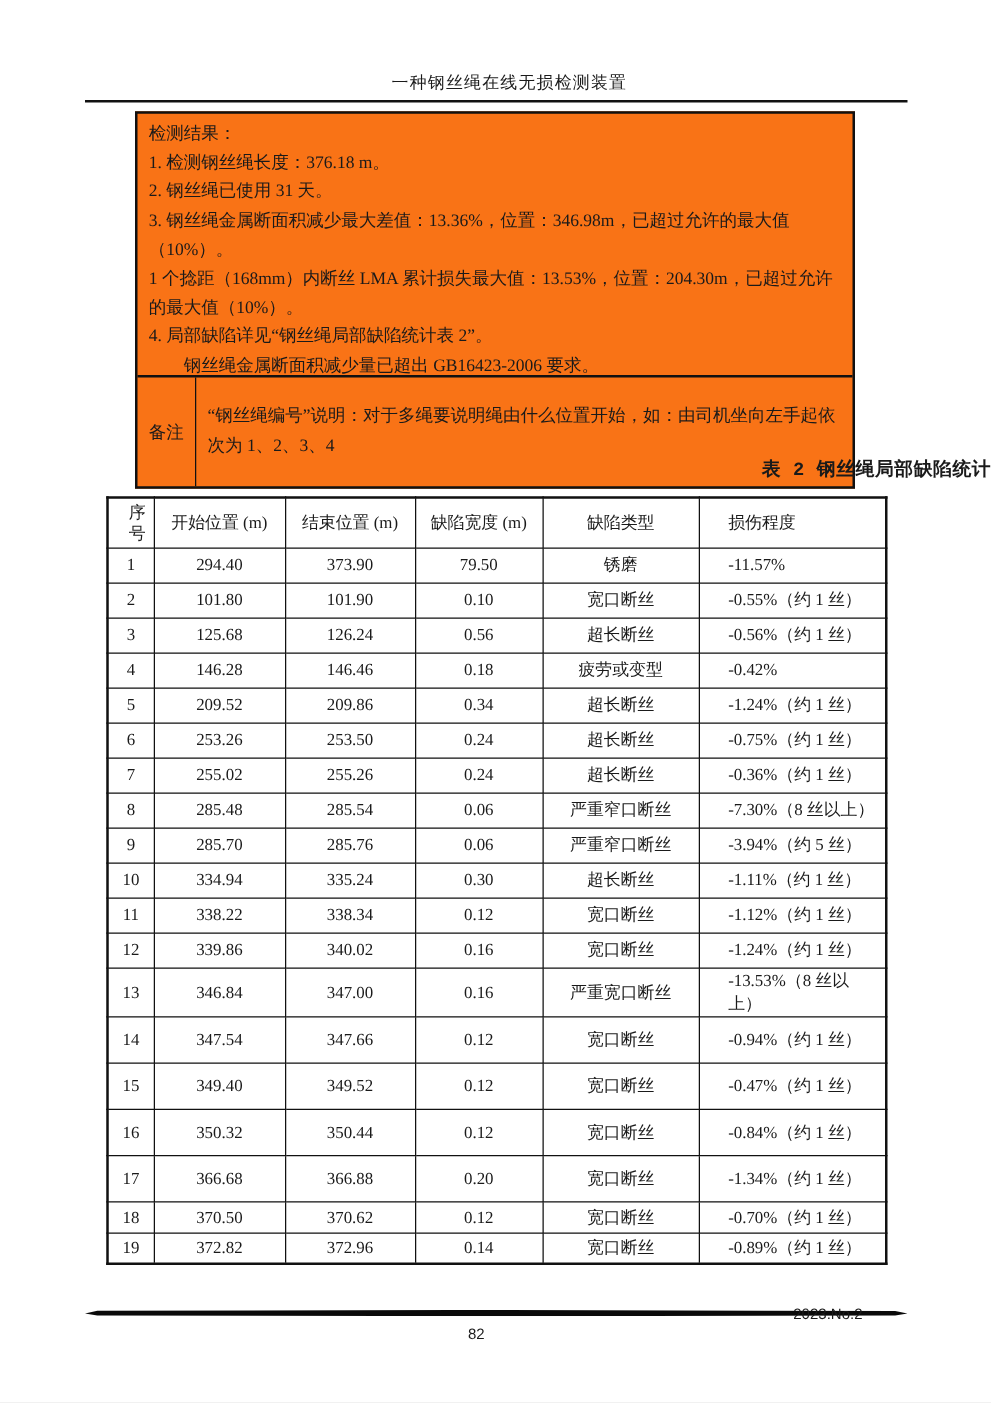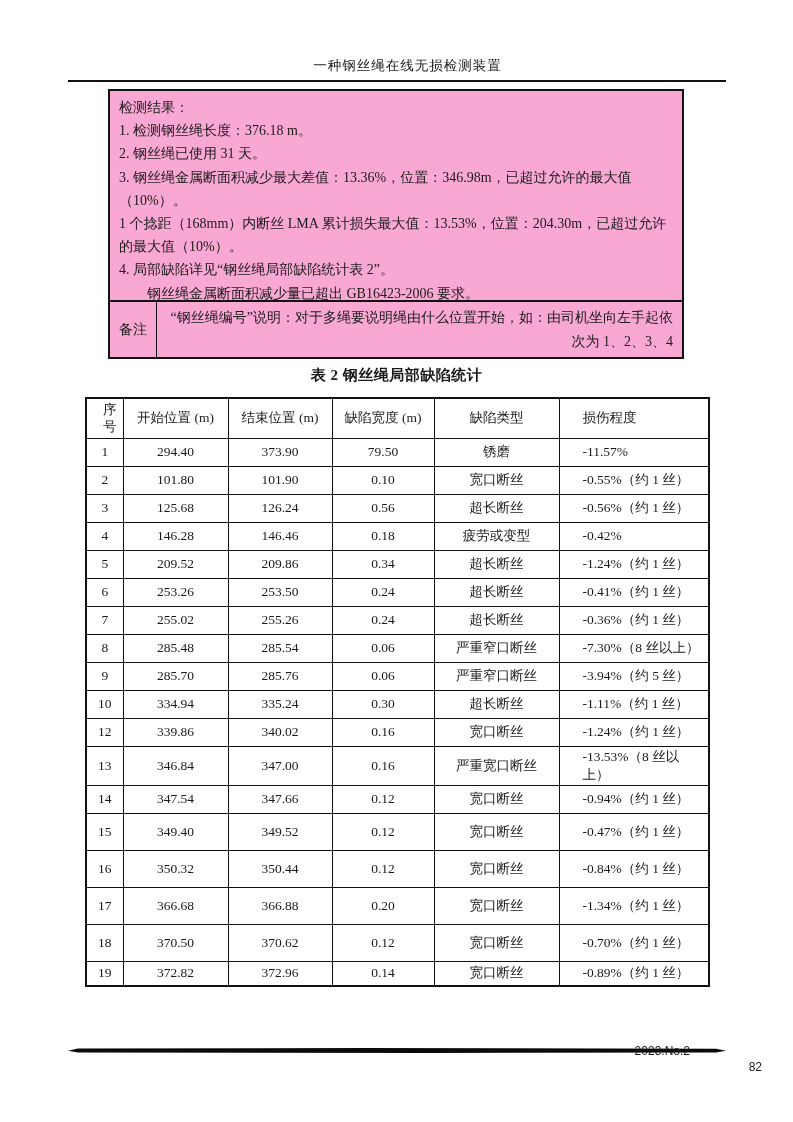--- a/index.html
+++ b/index.html
@@ -11,43 +11,43 @@
   .doc-title{
     position:absolute;top:57px;left:0;width:793px;text-align:center;
     font-size:13.5px;letter-spacing:1px;font-weight:500;padding-left:11px;
   }
   .header-rule{
     position:absolute;top:80px;left:68px;width:658px;height:2px;background:#111;
   }
   
   .report-box{
     position:absolute;top:89px;left:108px;width:576px;
-    border:2px solid #111;box-sizing:border-box;background:#f9a8d4;
+    border:2px solid #111;box-sizing:border-box;background:#f97316;
   }
   .report-main{
     padding:5px 9px 4px 9px;height:200px;overflow:hidden;
     border-bottom:2px solid #111;
   }
   .report-para{
     font-size:14px;line-height:23.2px;white-space:pre-wrap;
   }
   .note-row{display:flex;min-height:52px;}
   .note-label{
     width:46px;flex:0 0 46px;border-right:1.5px solid #111;
     display:flex;align-items:center;justify-content:center;
     font-size:14px;
   }
   .note-content{
-    flex:1;padding:4px 9px;font-size:14px;line-height:23.5px;
-    display:flex;align-items:center;text-align:right;
+    flex:1;padding:20px 9px;font-size:14px;line-height:23.5px;
+    display:flex;align-items:center;
   }
   
   .table-title{
-    position:absolute;top:366px;left:0;width:793px;text-align:center;
-    font-family:Liberation Serif, serif;
+    position:absolute;top:366px;left:0;width:793px;text-align:right;
+    font-family:Liberation Mono, monospace;
     font-weight:bold;font-size:15px;letter-spacing:0.5px;
   }
   table.defect{
     position:absolute;top:397px;left:85px;width:623px;
     border-collapse:collapse;table-layout:fixed;
     font-size:13.5px;
   }
   table.defect th,table.defect td{
     border:1px solid #111;padding:1px 4px;text-align:center;
     font-weight:normal;overflow:hidden;
@@ -59,21 +59,21 @@
   table.defect tbody tr:nth-child(n+18){height:25px;margin-top:16px;}
   table.defect th.col1,table.defect th.col2,table.defect th.col3{text-align:center;}
   table.defect th.col5,table.defect td.col5{text-align:left;padding-left:23px;}
   table.defect th.col0{padding:1px 16px;line-height:17px;text-align:center;}
   
   .footer-rule{
     position:absolute;top:1048px;left:68px;width:658px;height:5px;background:#0a0a0a;
     clip-path:polygon(0 55%,1.5% 12%,45% 0,98.5% 15%,100% 55%,98.5% 88%,55% 100%,1.5% 88%);
   }
   .page-number{
-    position:absolute;top:1060px;left:0;width:762px;text-align:right;
+    position:absolute;top:1060px;left:0;width:762px;text-align:center;
     font-family:"Liberation Sans","DejaVu Sans",sans-serif;font-size:12px;
   }
   .issue{
     position:absolute;top:1044px;right:103px;
     font-family:"Liberation Sans","DejaVu Sans",sans-serif;font-size:12px;
   }
 </style>
 </head>
 <body>
 
@@ -159,21 +159,21 @@
           <td class="col3">0.34</td>
           <td class="col4">超长断丝</td>
           <td class="col5">-1.24%（约 1 丝）</td>
         </tr>
         <tr>
           <td class="col0">6</td>
           <td class="col1">253.26</td>
           <td class="col2">253.50</td>
           <td class="col3">0.24</td>
           <td class="col4">超长断丝</td>
-          <td class="col5">-0.41%（约 1 丝）</td>
+          <td class="col5">-0.75%（约 1 丝）</td>
         </tr>
         <tr>
           <td class="col0">7</td>
           <td class="col1">255.02</td>
           <td class="col2">255.26</td>
           <td class="col3">0.24</td>
           <td class="col4">超长断丝</td>
           <td class="col5">-0.36%（约 1 丝）</td>
         </tr>
         <tr>
@@ -194,20 +194,28 @@
         </tr>
         <tr>
           <td class="col0">10</td>
           <td class="col1">334.94</td>
           <td class="col2">335.24</td>
           <td class="col3">0.30</td>
           <td class="col4">超长断丝</td>
           <td class="col5">-1.11%（约 1 丝）</td>
         </tr>
         <tr>
+          <td class="col0">11</td>
+          <td class="col1">338.22</td>
+          <td class="col2">338.34</td>
+          <td class="col3">0.12</td>
+          <td class="col4">宽口断丝</td>
+          <td class="col5">-1.12%（约 1 丝）</td>
+        </tr>
+        <tr>
           <td class="col0">12</td>
           <td class="col1">339.86</td>
           <td class="col2">340.02</td>
           <td class="col3">0.16</td>
           <td class="col4">宽口断丝</td>
           <td class="col5">-1.24%（约 1 丝）</td>
         </tr>
         <tr>
           <td class="col0">13</td>
           <td class="col1">346.84</td>

